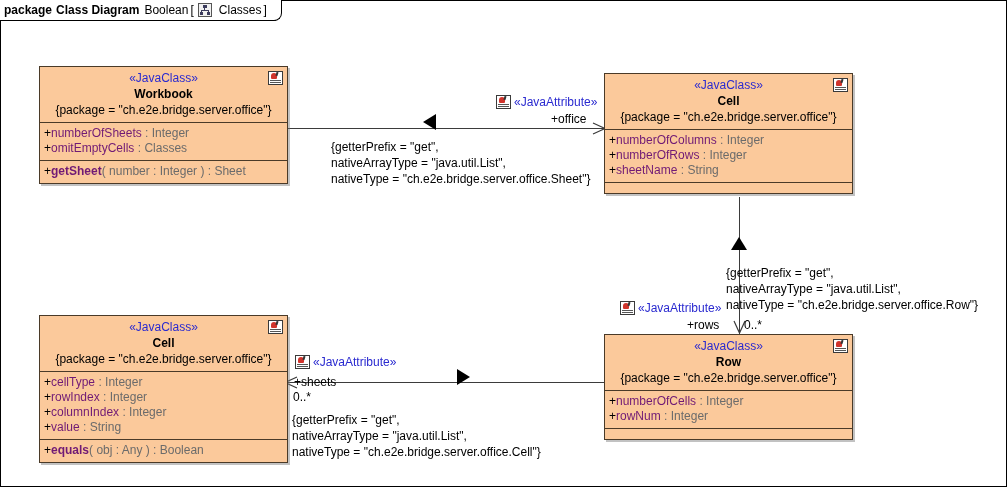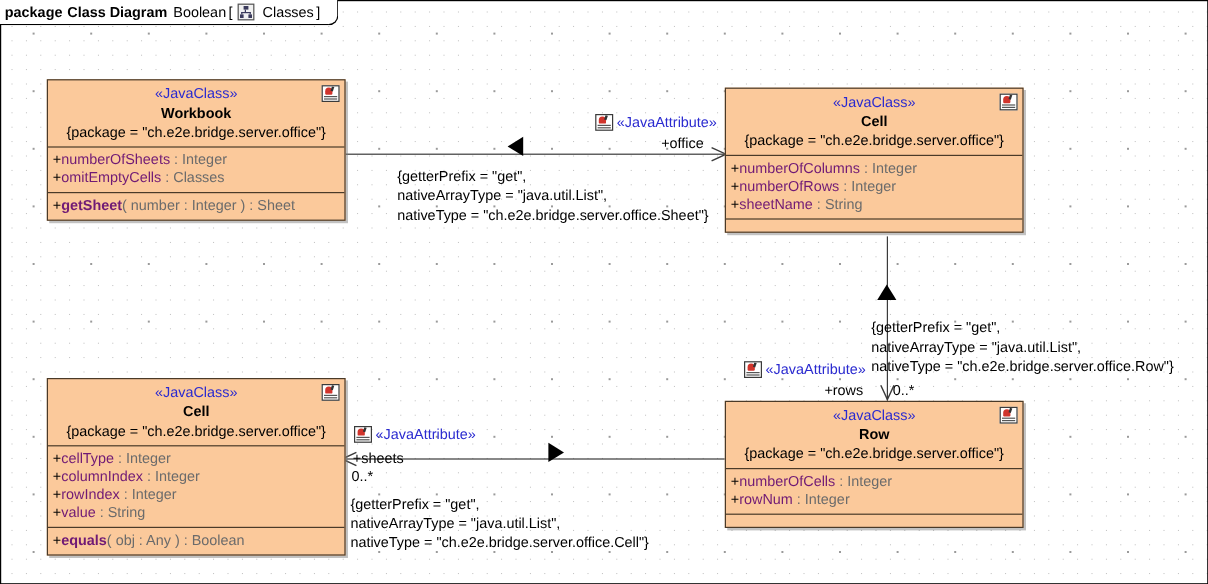--- a/index.html
+++ b/index.html
@@ -338,22 +338,22 @@
           <i class="st"></i>
           <i class="ln1"></i>
           <i class="ln2"></i>
       </div>
       <div class="cls-stereo">«JavaClass»</div>
       <div class="cls-name">Cell</div>
       <div class="cls-tag">{package = "ch.e2e.bridge.server.office"}</div>
     </div>
     <div class="cls-sec">
       <div class="feat"><span class="vis">+</span><span class="nm">cellType</span><span class="ty"> : </span><span class="ty">Integer</span></div>
+      <div class="feat"><span class="vis">+</span><span class="nm">rowIndex</span><span class="ty"> : </span><span class="ty">Integer</span></div>
       <div class="feat"><span class="vis">+</span><span class="nm">columnIndex</span><span class="ty"> : </span><span class="ty">Integer</span></div>
-      <div class="feat"><span class="vis">+</span><span class="nm">rowIndex</span><span class="ty"> : </span><span class="ty">Integer</span></div>
       <div class="feat"><span class="vis">+</span><span class="nm">value</span><span class="ty"> : </span><span class="ty">String</span></div>
     </div>
     <div class="cls-sec">
       <div class="feat op"><span class="vis">+</span><span class="nm">equals</span><span class="ty">( </span><span class="ty">obj : Any ) : Boolean</span></div>
     </div>
   </div>
 
   <div class="cls" style="left:604px; top:334px; width:249px;">
     <div class="cls-head">
       <div class="java-icon">

